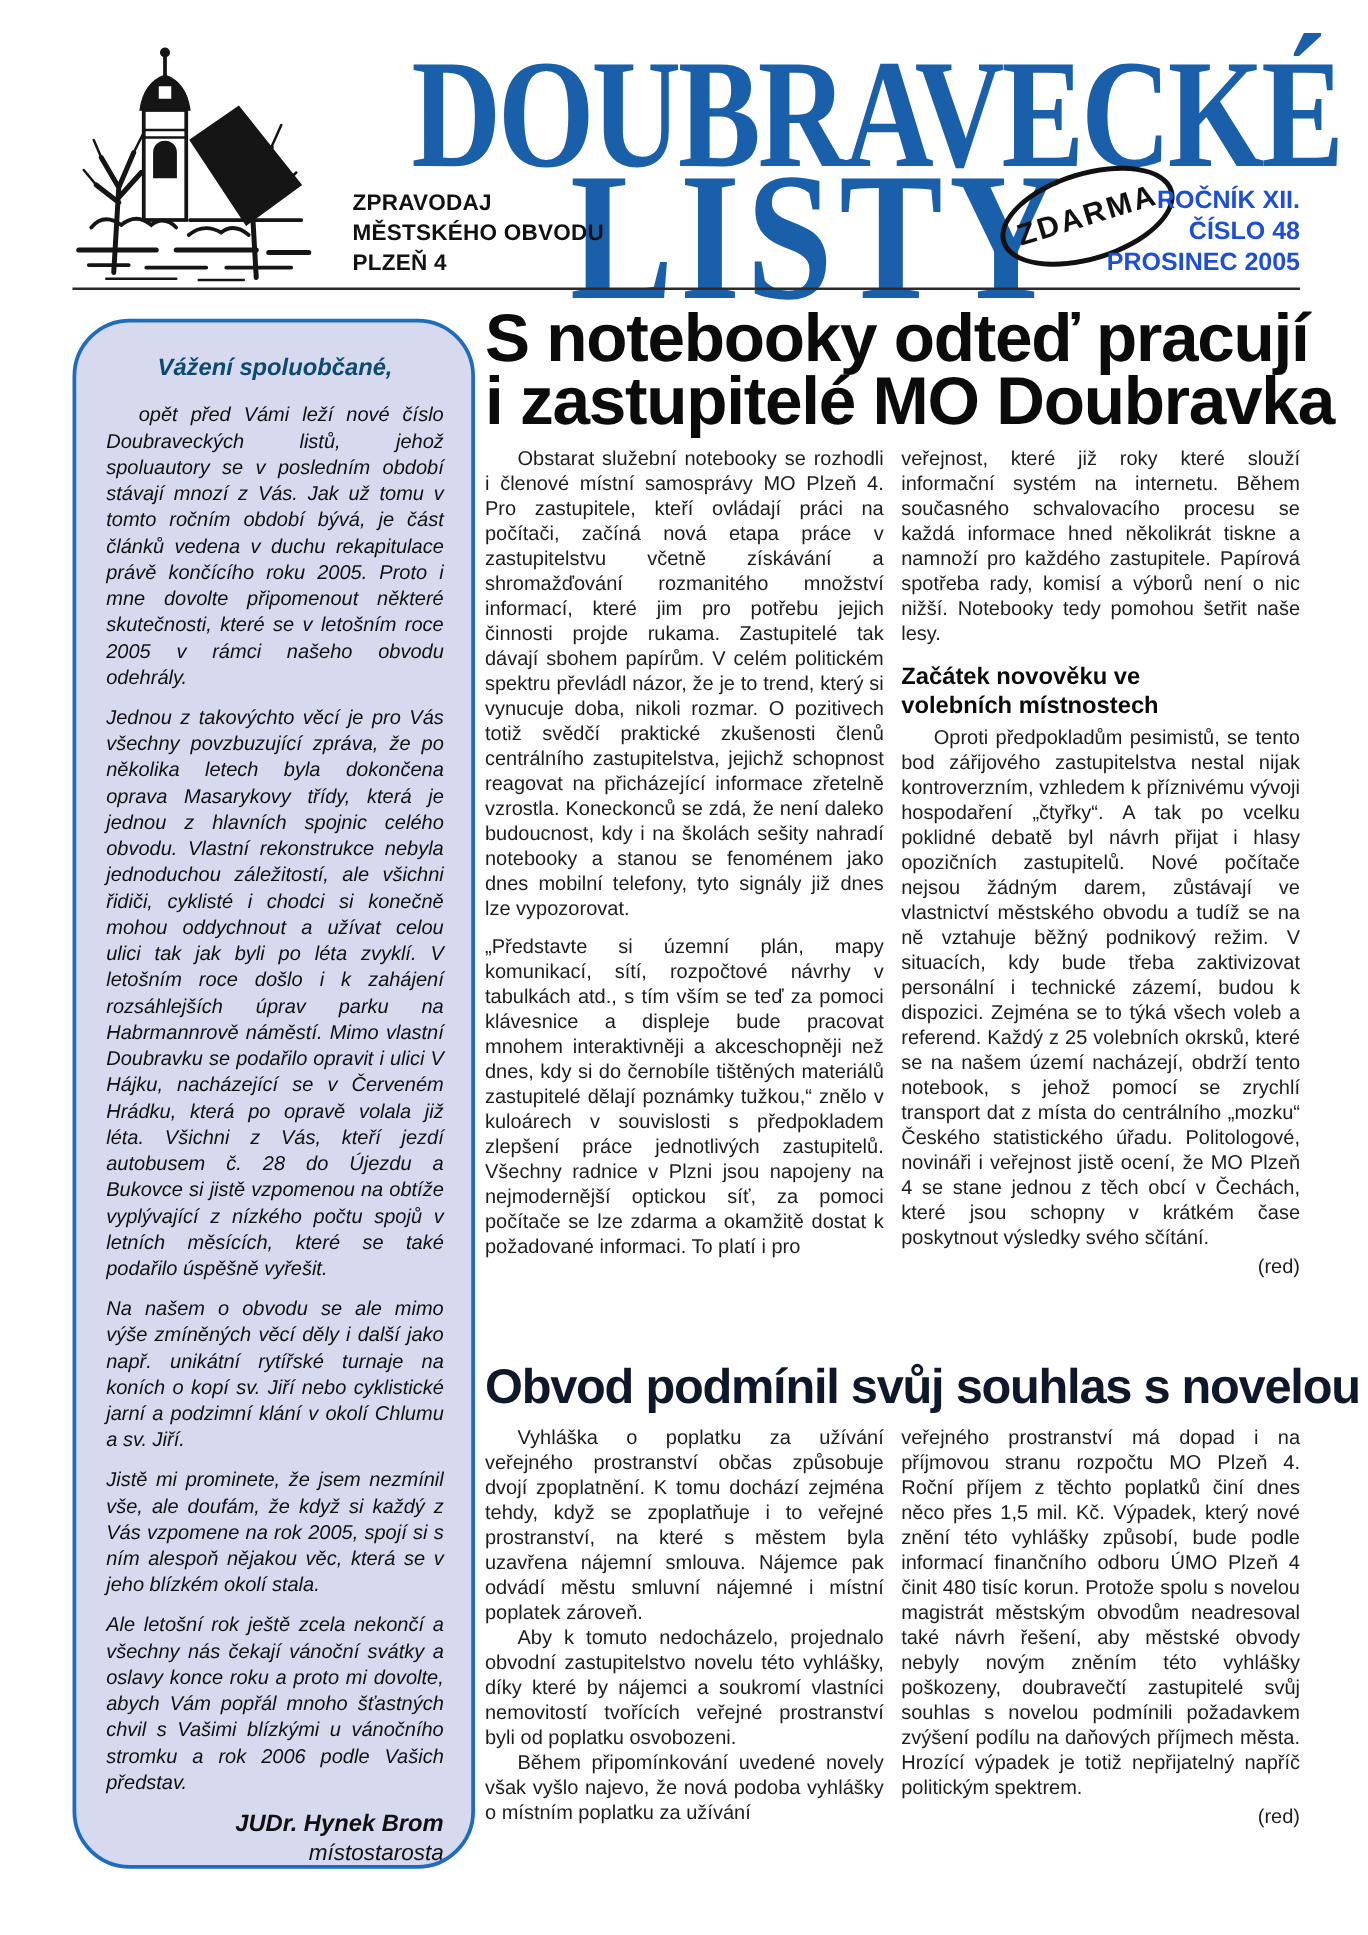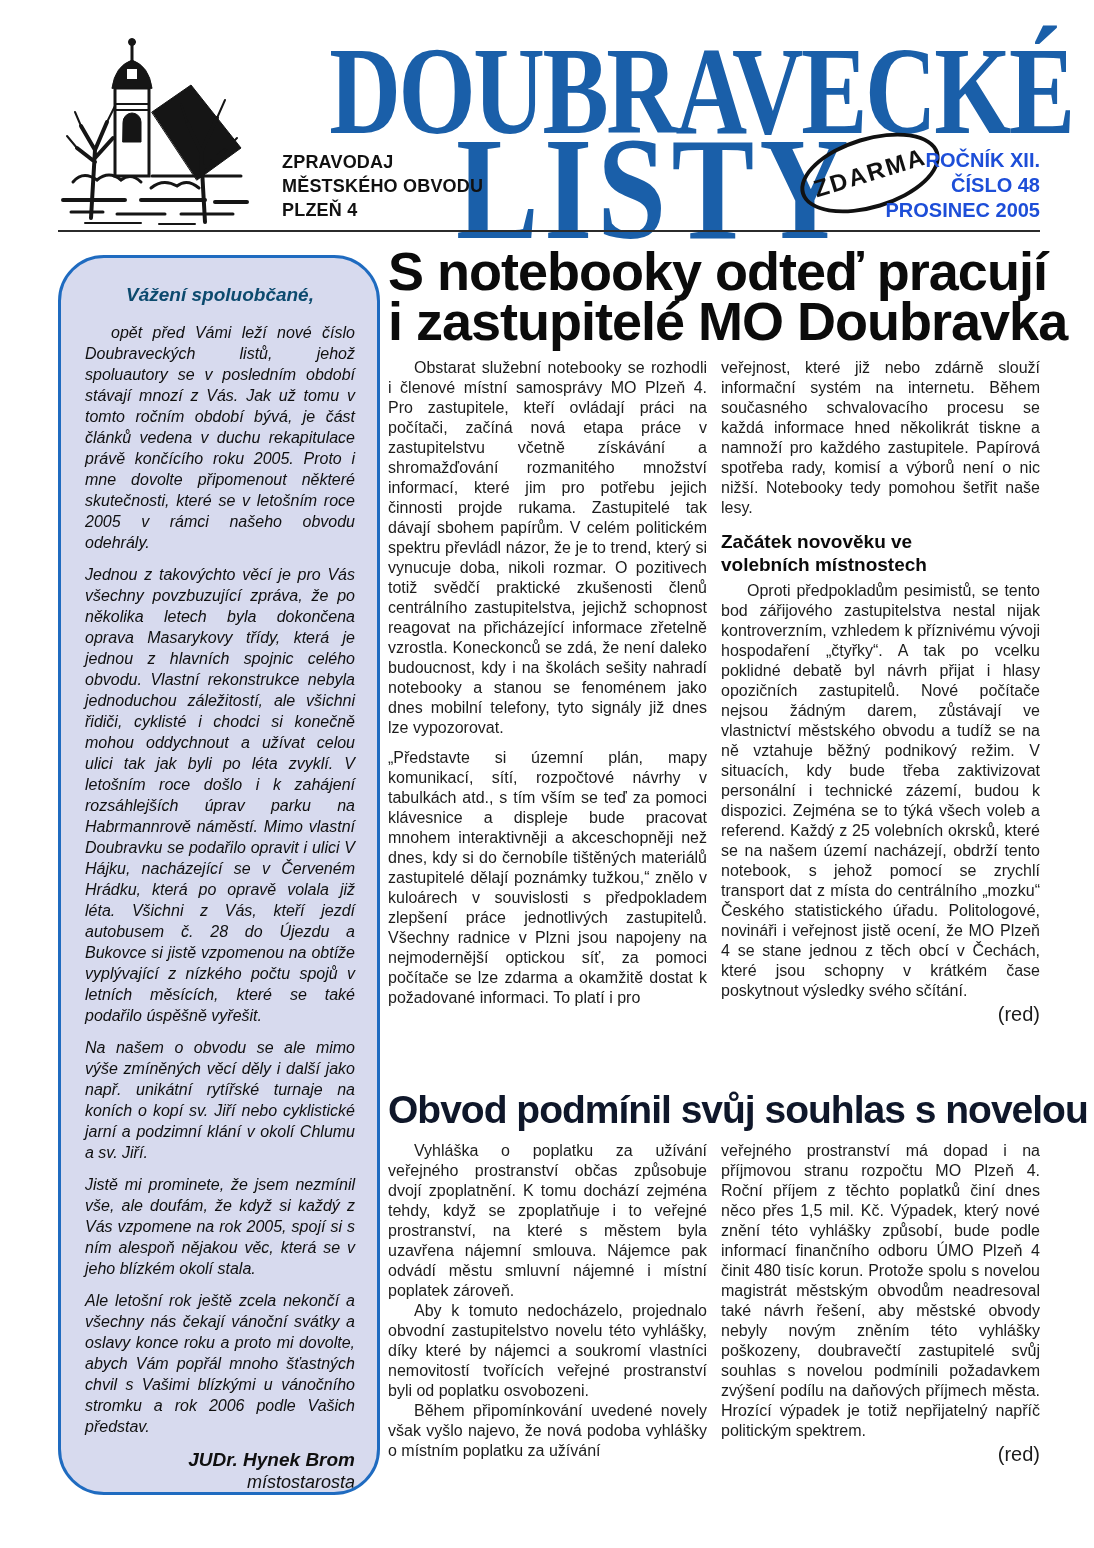--- a/index.html
+++ b/index.html
@@ -92,21 +92,21 @@
   .cols{display:flex;gap:14px;margin-top:12px;}
   .col{width:319px;text-align:justify;font-size:16px;line-height:20px;color:#1c1c1c;}
   .cols-a1{height:730px;overflow:hidden;}
   .col p{margin:0;}
   .col p.indent{text-indent:26px;}
   .col p.gap-above{margin-top:10px;}
   .subhead{
     font-weight:bold;font-size:19px;line-height:23px;
     text-align:left;margin:12px 0 5px 0;color:#0b0b0b;
   }
-  .byline{text-align:right;margin-top:3px;font-size:20px;}
+  .byline{text-align:right;margin-top:3px;font-size:16px;}
   .article2{position:absolute;left:0;top:842px;width:652px;}
   .headline2{
     font-weight:bold;color:#0f172a;
     font-size:39px;line-height:44px;letter-spacing:-1px;
     white-space:nowrap;
   }
   .article2 .cols{margin-top:9px;}
 </style>
 </head>
 <body>
@@ -184,21 +184,21 @@
 
     <div>
       <div class="headline">S notebooky odteď pracují</div>
       <div class="headline">i zastupitelé MO Doubravka</div>
       <div class="cols cols-a1">
         <div class="col">
           <p class="indent">Obstarat služební notebooky se rozhodli i členové místní samosprávy MO Plzeň 4. Pro zastupitele, kteří ovládají práci na počítači, začíná nová etapa práce v zastupitelstvu včetně získávání a shromažďování rozmanitého množství informací, které jim pro potřebu jejich činnosti projde rukama. Zastupitelé tak dávají sbohem papírům. V celém politickém spektru převládl názor, že je to trend, který si vynucuje doba, nikoli rozmar. O pozitivech totiž svědčí praktické zkušenosti členů centrálního zastupitelstva, jejichž schopnost reagovat na přicházející informace zřetelně vzrostla. Koneckonců se zdá, že není daleko budoucnost, kdy i na školách sešity nahradí notebooky a stanou se fenoménem jako dnes mobilní telefony, tyto signály již dnes lze vypozorovat.</p>
           <p class="gap-above">„Představte si územní plán, mapy komunikací, sítí, rozpočtové návrhy v tabulkách atd., s tím vším se teď za pomoci klávesnice a displeje bude pracovat mnohem interaktivněji a akceschopněji než dnes, kdy si do černobíle tištěných materiálů zastupitelé dělají poznámky tužkou,“ znělo v kuloárech v souvislosti s předpokladem zlepšení práce jednotlivých zastupitelů. Všechny radnice v Plzni jsou napojeny na nejmodernější optickou síť, za pomoci počítače se lze zdarma a okamžitě dostat k požadované informaci. To platí i pro</p>
         </div>
         <div class="col">
-          <p>veřejnost, které již nebo zdárně slouží informační systém na internetu. Během současného schvalovacího procesu se každá informace hned několikrát tiskne a namnoží pro každého zastupitele. Papírová spotřeba rady, komisí a výborů není o nic nižší. Notebooky tedy pomohou šetřit naše lesy.</p>
+          <p>veřejnost, které již roky které slouží informační systém na internetu. Během současného schvalovacího procesu se každá informace hned několikrát tiskne a namnoží pro každého zastupitele. Papírová spotřeba rady, komisí a výborů není o nic nižší. Notebooky tedy pomohou šetřit naše lesy.</p>
           <div class="subhead">
             <div>Začátek novověku ve</div>
             <div>volebních místnostech</div>
           </div>
           <p class="indent">Oproti předpokladům pesimistů, se tento bod zářijového zastupitelstva nestal nijak kontroverzním, vzhledem k příznivému vývoji hospodaření „čtyřky“. A tak po vcelku poklidné debatě byl návrh přijat i hlasy opozičních zastupitelů. Nové počítače nejsou žádným darem, zůstávají ve vlastnictví městského obvodu a tudíž se na ně vztahuje běžný podnikový režim. V situacích, kdy bude třeba zaktivizovat personální i technické zázemí, budou k dispozici. Zejména se to týká všech voleb a referend. Každý z 25 volebních okrsků, které se na našem území nacházejí, obdrží tento notebook, s jehož pomocí se zrychlí transport dat z místa do centrálního „mozku“ Českého statistického úřadu. Politologové, novináři i veřejnost jistě ocení, že MO Plzeň 4 se stane jednou z těch obcí v Čechách, které jsou schopny v krátkém čase poskytnout výsledky svého sčítání.</p>
           <div class="byline">(red)</div>
         </div>
       </div>
     </div>
 

